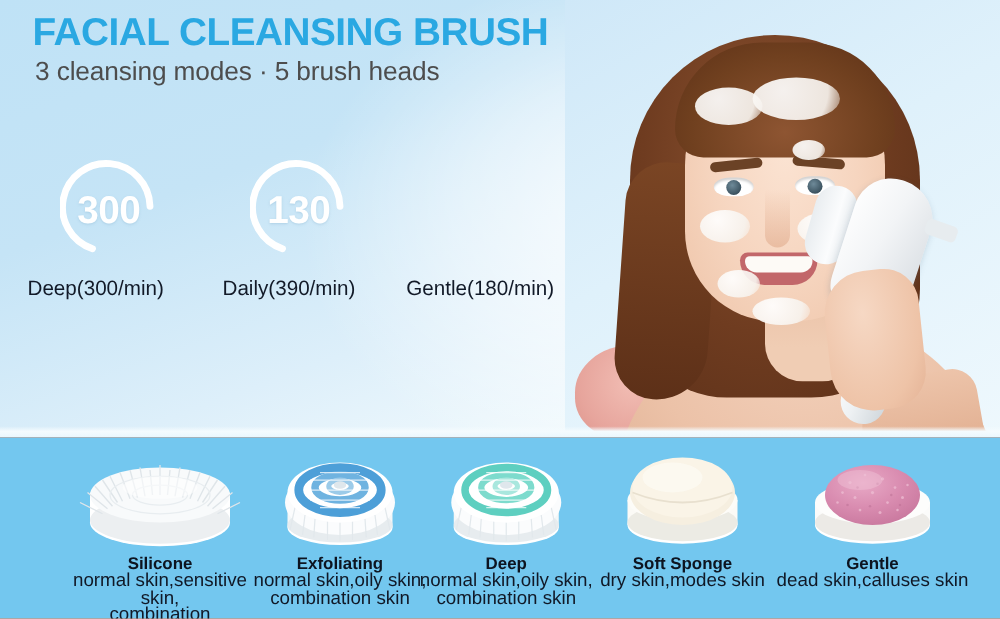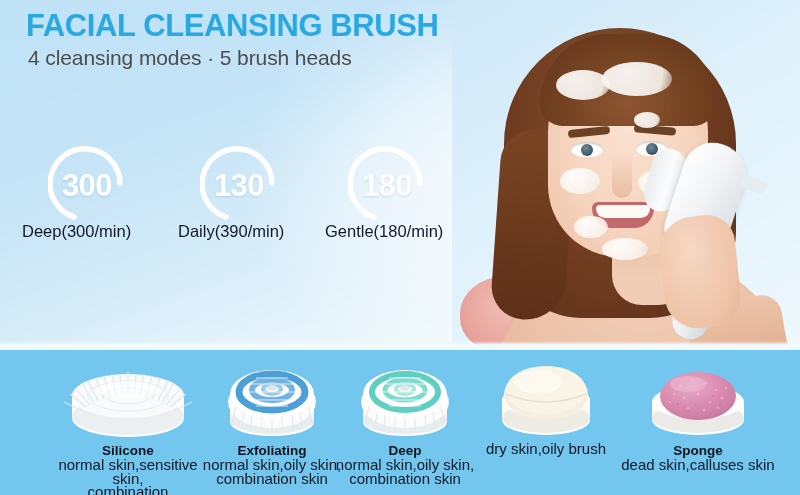--- a/index.html
+++ b/index.html
@@ -45,21 +45,21 @@
     left: 28px; top: 46px;
     font-size: 21px;
     color: #4d4d4d;
     letter-spacing: -0.1px;
     white-space: nowrap;
   }
 
   
   .mode {
     position: absolute;
-    top: 145px;
+    top: 127px;
   }
   .mode-ring {
     position: relative;
     width: 78px; height: 78px;
   }
   .mode-ring svg { display:block; width:78px; height:78px; }
   .mode-num {
     position: absolute;
     left: 0; top: 50%;
     transform: translateY(-44%);
@@ -307,21 +307,21 @@
   }
 </style>
 </head>
 <body>
 
 <div id="banner">
 
   <div id="top-panel">
 
     <div class="headline">FACIAL CLEANSING BRUSH</div>
-    <div class="subhead">4 cleansing modes · 5 brush heads</div>
+    <div class="subhead">3 cleansing modes · 5 brush heads</div>
 
     <div class="mode" id="mode-0">
       <div class="mode-ring">
         <svg viewBox="0 0 78 78">
           <path d="M26 72 A35 35 0 1 1 72 38" fill="none" stroke="#ffffff" stroke-width="5.5" stroke-linecap="round"></path>
         </svg>
         <div class="mode-num">300</div>
       </div>
     </div>
     <div class="mode-label" id="label-0">Deep(300/min)</div>
@@ -329,28 +329,20 @@
     <div class="mode" id="mode-1">
       <div class="mode-ring">
         <svg viewBox="0 0 78 78">
           <path d="M26 72 A35 35 0 1 1 72 38" fill="none" stroke="#ffffff" stroke-width="5.5" stroke-linecap="round"></path>
         </svg>
         <div class="mode-num">130</div>
       </div>
     </div>
     <div class="mode-label" id="label-1">Daily(390/min)</div>
 
-    <div class="mode" id="mode-2">
-      <div class="mode-ring">
-        <svg viewBox="0 0 78 78">
-          <path d="M26 72 A35 35 0 1 1 72 38" fill="none" stroke="#ffffff" stroke-width="5.5" stroke-linecap="round"></path>
-        </svg>
-        <div class="mode-num">180</div>
-      </div>
-    </div>
     <div class="mode-label" id="label-2">Gentle(180/min)</div>
 
     <div id="model">
       <div id="model-bg"></div>
       <div id="flower"></div>
       <div id="shoulders"></div>
       <div id="hair-back"></div>
       <div id="hair-strand-l"></div>
       <div id="neck"></div>
       <div id="face"></div>
@@ -469,21 +461,22 @@
           <ellipse cx="80" cy="70" rx="44" ry="15" fill="#ffffff"></ellipse>
           <rect x="36" y="50" width="88" height="20" fill="#fbfaf6"></rect>
           <ellipse cx="80" cy="68" rx="44" ry="15" fill="#ecebe4"></ellipse>
           <ellipse cx="80" cy="50" rx="44" ry="17" fill="#fdfcf8"></ellipse>
           <ellipse cx="80" cy="44" rx="42" ry="26" fill="#f6efe0"></ellipse>
           <ellipse cx="80" cy="40" rx="40" ry="24" fill="#faf4e7"></ellipse>
           <ellipse cx="72" cy="32" rx="24" ry="12" fill="#fdfaf2" opacity=".8"></ellipse>
           <path d="M40 44 Q80 60 120 44" fill="none" stroke="#e8e0cf" stroke-width="1.4"></path>
         </svg>
       </div>
-      <div class="head-desc">dry skin,oily brush</div>
+      <div class="head-title">Soft Sponge</div>
+      <div class="head-desc">dry skin,modes skin</div>
     </div>
 
     <div class="head-item" id="item-4">
       <div class="head-art">
         <svg width="160" height="92" viewBox="0 0 160 92">
           <defs>
             <radialGradient id="pum" cx="40%" cy="30%" r="75%">
               <stop offset="0%" stop-color="#e8a9c6"></stop>
               <stop offset="55%" stop-color="#d98cb0"></stop>
               <stop offset="100%" stop-color="#c9789e"></stop>
@@ -514,18 +507,18 @@
             <circle cx="68" cy="40" r="1"></circle>
               <circle cx="84" cy="37" r="1"></circle>
             <circle cx="95" cy="46" r="1"></circle>
               <circle cx="60" cy="54" r="1"></circle>
             <circle cx="78" cy="55" r="1"></circle>
               <circle cx="102" cy="54" r="1"></circle>
           </g>
           <ellipse cx="70" cy="34" rx="18" ry="8" fill="#f0c3d8" opacity=".45"></ellipse>
         </svg>
       </div>
-      <div class="head-title">Sponge</div>
+      <div class="head-title">Gentle</div>
       <div class="head-desc">dead skin,calluses skin</div>
     </div>
 
   </div>
 </div>
 
 </body></html>

